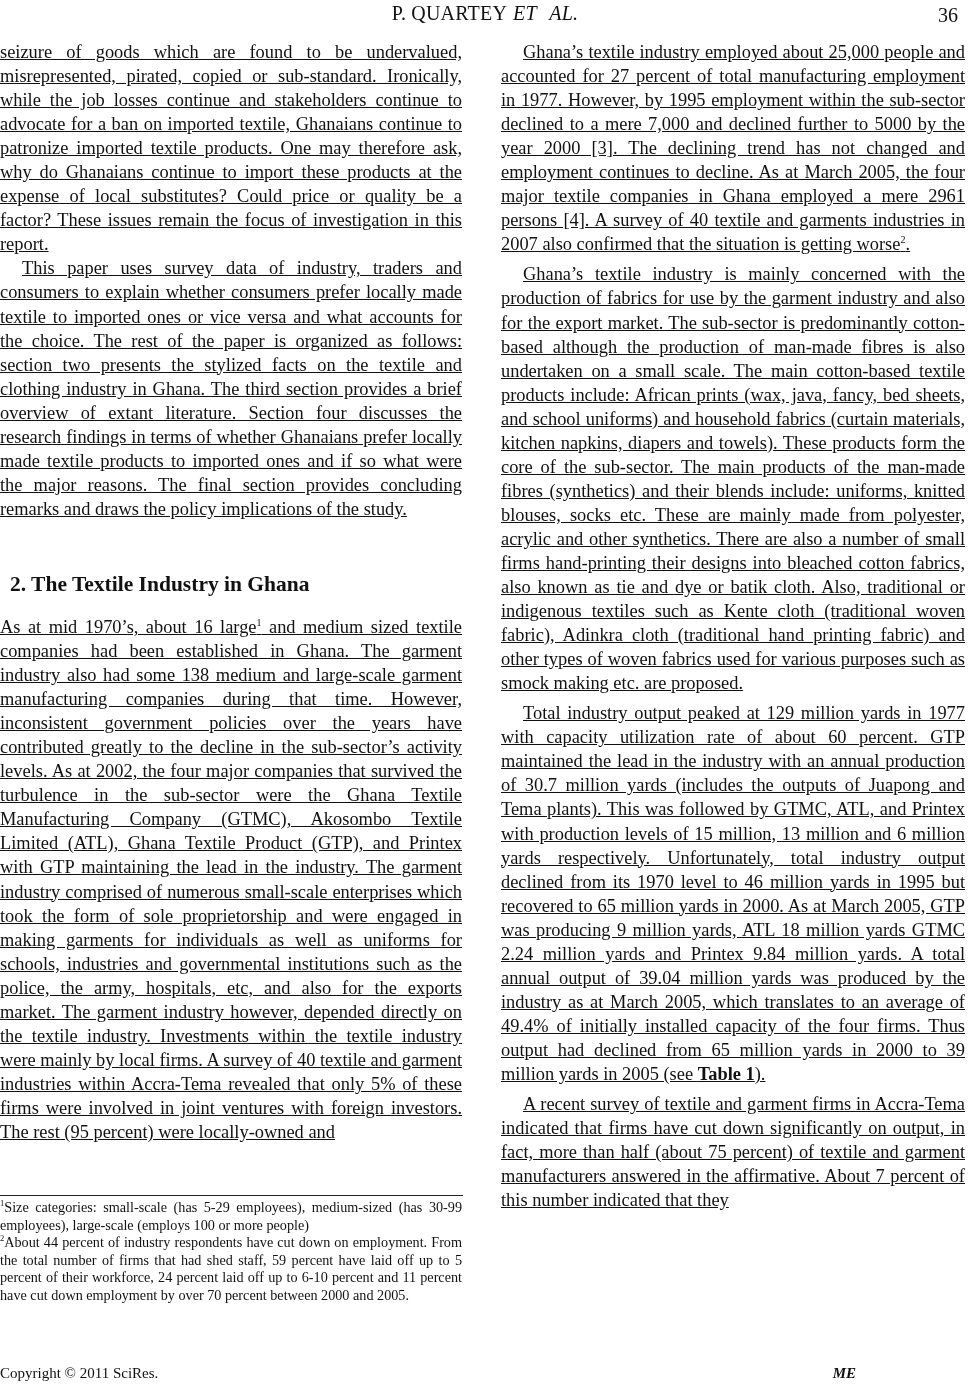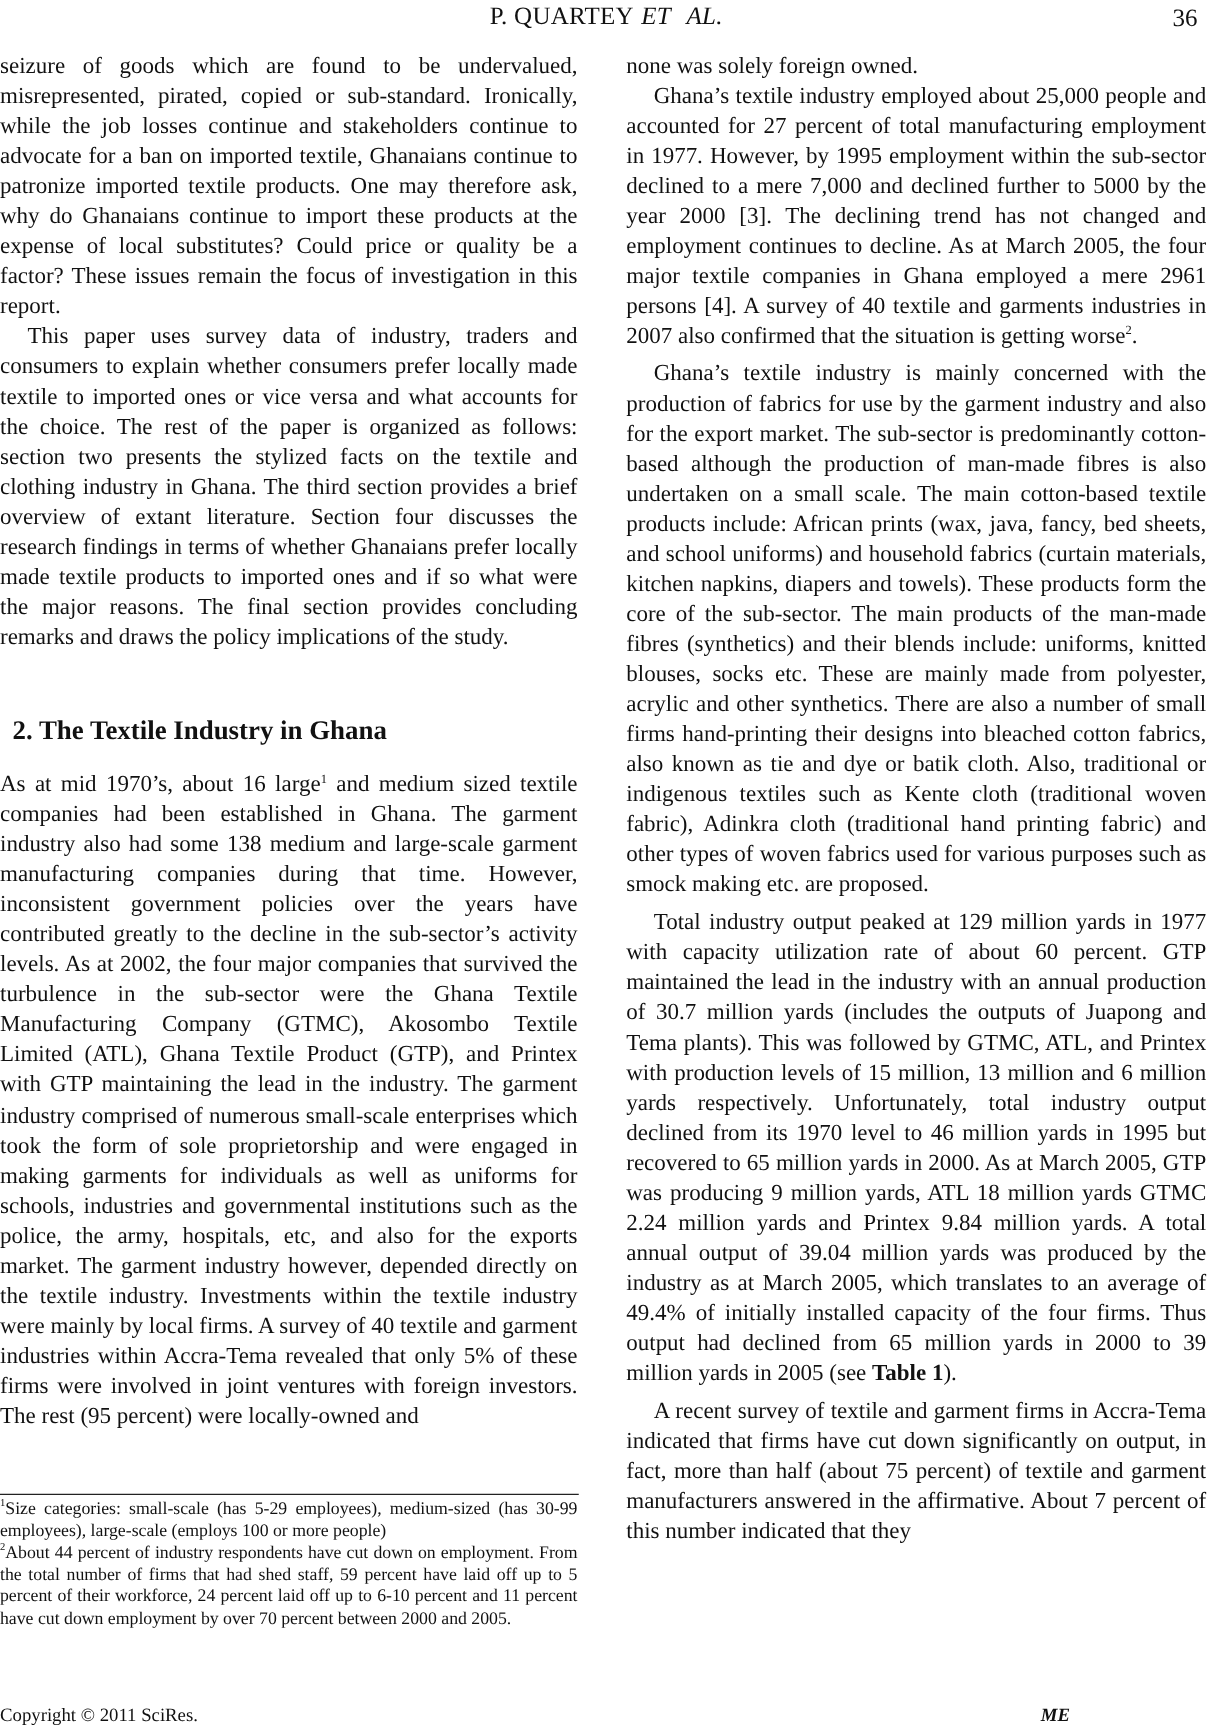--- a/index.html
+++ b/index.html
@@ -46,20 +46,21 @@
       top: 40px;
       font-size: 18.4px;
       line-height: 24.05px;
       text-align: justify;
       hyphens: none;
     }
     .col-left { left: 0; width: 462px; }
     .col-right { left: 501px; width: 464px; }
     .column p {
       margin: 0;
+      text-decoration: underline;
     }
     .column p.indent {
       text-indent: 22px;
     }
     .column p.gap {
       margin-top: 6px;
     }
     .column sup {
       font-size: 10px;
       line-height: 0;
@@ -145,21 +146,20 @@
   <p><span>As at mid 1970’s, about 16 large</span><sup>1</sup><span> and medium sized textile companies had been established in Ghana. The garment industry also had some 138 medium and large-scale garment manufacturing companies during that time. However, inconsistent government policies over the years have contributed greatly to the decline in the sub-sector’s activity levels. As at 2002, the four major companies that survived the turbulence in the sub-sector were the Ghana Textile Manufacturing Company (GTMC), Akosombo Textile Limited (ATL), Ghana Textile Product (GTP), and Printex with GTP maintaining the lead in the industry. The garment industry comprised of numerous small-scale enterprises which took the form of sole proprietorship and were engaged in making garments for individuals as well as uniforms for schools, industries and governmental institutions such as the police, the army, hospitals, etc, and also for the exports market. The garment industry however, depended directly on the textile industry. Investments within the textile industry were mainly by local firms. A survey of 40 textile and garment industries within Accra-Tema revealed that only 5% of these firms were involved in joint ventures with foreign investors. The rest (95 percent) were locally-owned and</span></p>
 </div>
 
 <div class="footnote-rule"></div>
 <div class="footnotes">
   <p><sup>1</sup><span>Size categories: small-scale (has 5-29 employees), medium-sized (has 30-99 employees), large-scale (employs 100 or more people)</span></p>
   <p><sup>2</sup><span>About 44 percent of industry respondents have cut down on employment. From the total number of firms that had shed staff, 59 percent have laid off up to 5 percent of their workforce, 24 percent laid off up to 6-10 percent and 11 percent have cut down employment by over 70 percent between 2000 and 2005.</span></p>
 </div>
 
 <div class="column col-right">
-  <p>none was solely foreign owned.</p>
   <p class="indent"><span>Ghana’s textile industry employed about 25,000 people and accounted for 27 percent of total manufacturing employment in 1977. However, by 1995 employment within the sub-sector declined to a mere 7,000 and declined further to 5000 by the year 2000 [3]. The declining trend has not changed and employment continues to decline. As at March 2005, the four major textile companies in Ghana employed a mere 2961 persons [4]. A survey of 40 textile and garments industries in 2007 also confirmed that the situation is getting worse</span><sup>2</sup><span>.</span></p>
   <p class="indent gap">Ghana’s textile industry is mainly concerned with the production of fabrics for use by the garment industry and also for the export market. The sub-sector is predominantly cotton-based although the production of man-made fibres is also undertaken on a small scale. The main cotton-based textile products include: African prints (wax, java, fancy, bed sheets, and school uniforms) and household fabrics (curtain materials, kitchen napkins, diapers and towels). These products form the core of the sub-sector. The main products of the man-made fibres (synthetics) and their blends include: uniforms, knitted blouses, socks etc. These are mainly made from polyester, acrylic and other synthetics. There are also a number of small firms hand-printing their designs into bleached cotton fabrics, also known as tie and dye or batik cloth. Also, traditional or indigenous textiles such as Kente cloth (traditional woven fabric), Adinkra cloth (traditional hand printing fabric) and other types of woven fabrics used for various purposes such as smock making etc. are proposed.</p>
   <p class="indent gap"><span>Total industry output peaked at 129 million yards in 1977 with capacity utilization rate of about 60 percent. GTP maintained the lead in the industry with an annual production of 30.7 million yards (includes the outputs of Juapong and Tema plants). This was followed by GTMC, ATL, and Printex with production levels of 15 million, 13 million and 6 million yards respectively. Unfortunately, total industry output declined from its 1970 level to 46 million yards in 1995 but recovered to 65 million yards in 2000. As at March 2005, GTP was producing 9 million yards, ATL 18 million yards GTMC 2.24 million yards and Printex 9.84 million yards. A total annual output of 39.04 million yards was produced by the industry as at March 2005, which translates to an average of 49.4% of initially installed capacity of the four firms. Thus output had declined from 65 million yards in 2000 to 39 million yards in 2005 (see </span><b class="ref">Table 1</b><span>).</span></p>
   <p class="indent gap">A recent survey of textile and garment firms in Accra-Tema indicated that firms have cut down significantly on output, in fact, more than half (about 75 percent) of textile and garment manufacturers answered in the affirmative. About 7 percent of this number indicated that they</p>
 </div>
 
 <div class="footer">
   <span class="copyright">Copyright © 2011 SciRes.</span>
   <span class="journal">ME</span>
 </div>

